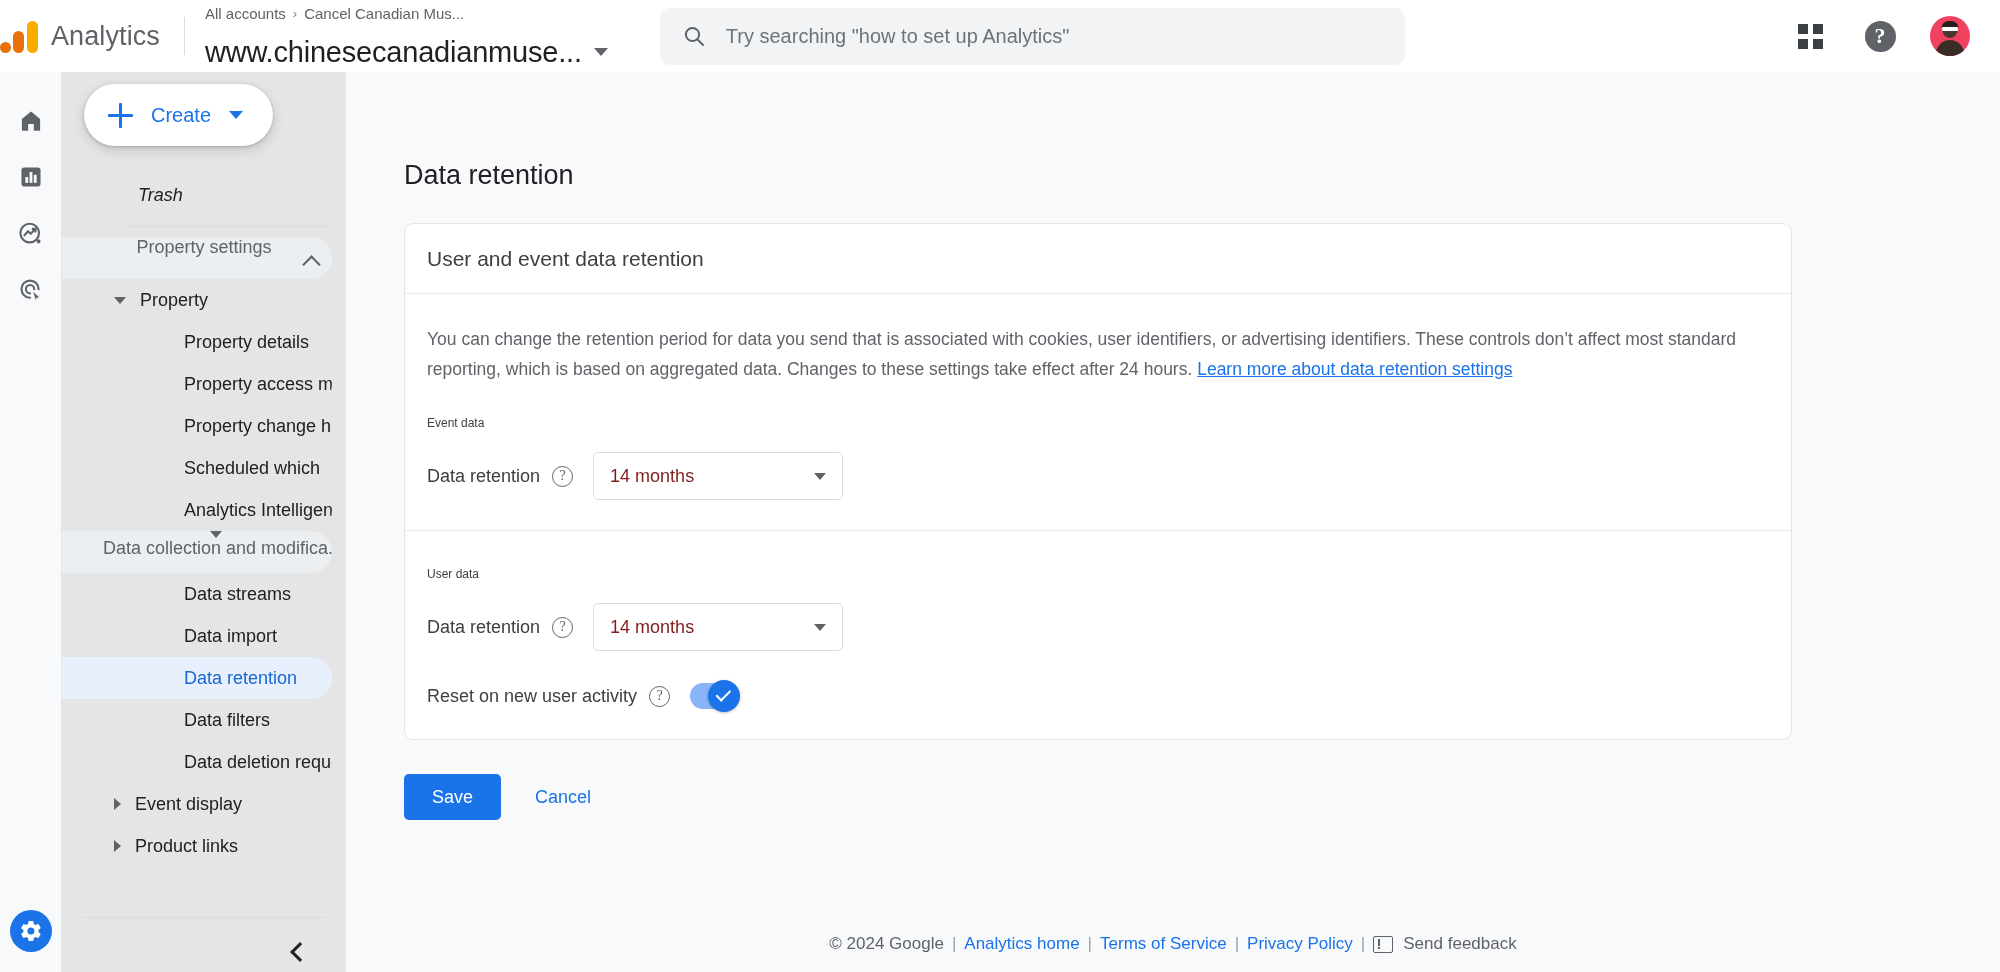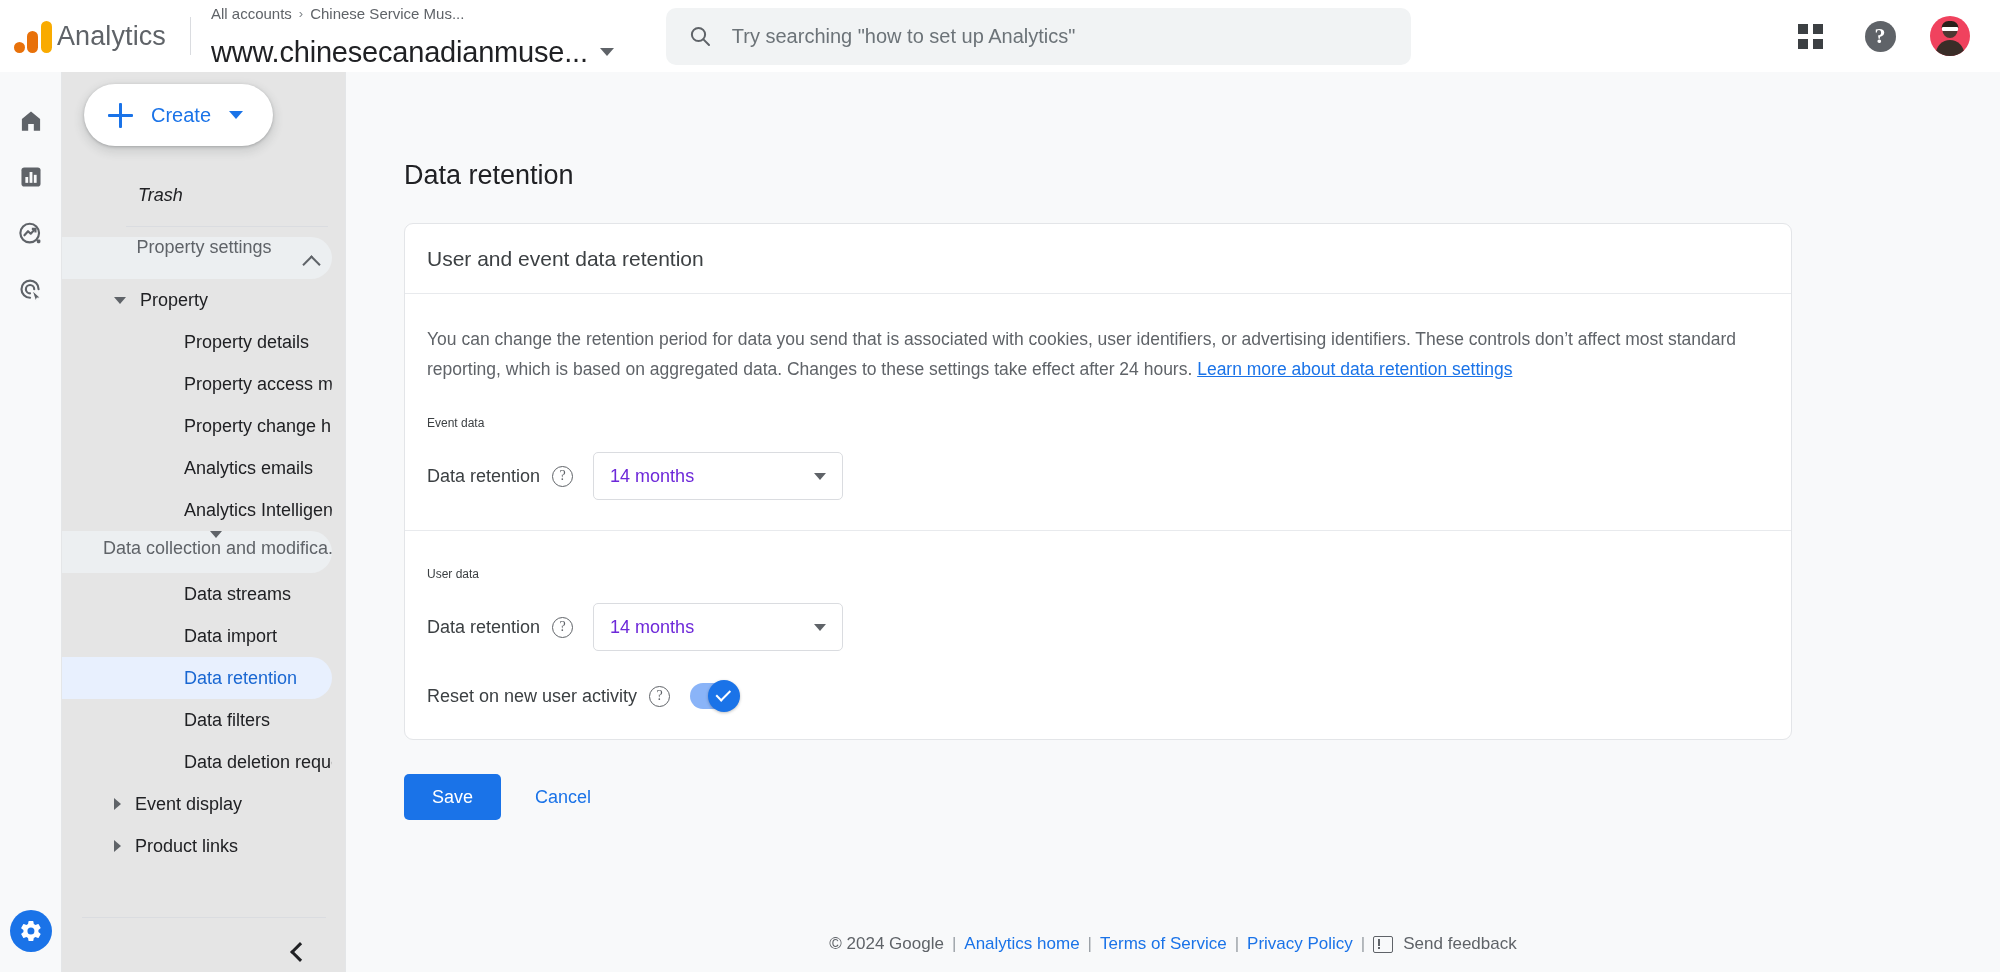--- a/index.html
+++ b/index.html
@@ -10,21 +10,21 @@
     overflow: hidden;
   }
   #app { position: relative; width: 2000px; height: 972px; display: flex; flex-direction: column; }
 
   
   .topbar {
     height: 72px; flex: 0 0 72px;
     display: flex; align-items: center;
     background: #fff; position: relative; z-index: 30;
   }
-  .logo-wrap { display: flex; align-items: center; padding-left: 14px; gap: 5px; }
+  .logo-wrap { display: flex; align-items: center; gap: 13px; }
   .ga-logo { width: 38px; height: 34px; position: relative; }
   .ga-bar-tall { position: absolute; right: 0; bottom: 0; width: 11px; height: 32px; border-radius: 5.5px; background: #F9AB00; }
   .ga-bar-mid  { position: absolute; right: 14px; bottom: 0; width: 11px; height: 22px; border-radius: 5.5px; background: #E8710A; }
   .ga-dot      { position: absolute; left: 0; bottom: 0; width: 11px; height: 11px; border-radius: 50%; background: #E8710A; }
   .brand { font-size: 27px; color: #5f6368; letter-spacing: .1px; font-weight: 400; }
 
   .vsep { width: 1px; height: 38px; background: #dadce0; margin: 0 20px 0 24px; }
 
   .acct { display: flex; flex-direction: column; justify-content: center; min-width: 0; }
   .crumb { font-size: 15px; color: #5f6368; display: flex; align-items: center; gap: 7px; white-space: nowrap; line-height: 20px; }
@@ -121,21 +121,21 @@
   .desc { font-size: 17.5px; line-height: 1.72; color: #5f6368; max-width: 1370px; }
   .desc a { color: #1a73e8; text-decoration: underline; }
   .sub-h { font-size: 12px; color: #3c4043; margin: 32px 0 22px 0; }
   .field-row { display: flex; align-items: center; gap: 20px; }
   .field-label { font-size: 18px; color: #3c4043; display: flex; align-items: center; gap: 12px; }
   .qmark { width: 21px; height: 21px; border-radius: 50%; border: 1.6px solid #5f6368; color: #5f6368; font-size: 14px; display: flex; align-items: center; justify-content: center; font-family: "Liberation Serif", serif; cursor: pointer; flex: 0 0 auto; }
   .select {
     width: 250px; height: 48px; border: 1px solid #dadce0; border-radius: 5px; background: #fff;
     display: flex; align-items: center; padding: 0 16px; cursor: pointer; justify-content: space-between;
   }
-  .select .val { font-size: 18px; color: #6d28d9; }
+  .select .val { font-size: 18px; color: #7f1d1d; }
   .sel-caret { width:0;height:0;border-left:6px solid transparent;border-right:6px solid transparent;border-top:7px solid #5f6368; }
   .card-div { height: 1px; background: #e8eaed; margin: 0; }
 
   .switch { width: 47px; height: 26px; border-radius: 13px; background: #8ab4f8; position: relative; cursor: pointer; flex: 0 0 auto; }
   .knob { position: absolute; right: -3px; top: -3px; width: 32px; height: 32px; border-radius: 50%; background: #1a73e8; display:flex; align-items:center; justify-content:center; box-shadow: 0 1px 3px rgba(0,0,0,.25); }
   .knob .ck { width: 14px; height: 8px; border-left: 2.6px solid #fff; border-bottom: 2.6px solid #fff; transform: rotate(-45deg) translate(1px,-2px); }
 
   .actions { margin-left: 58px; margin-top: 34px; display: flex; align-items: center; gap: 18px; }
   .btn-save { height: 46px; padding: 0 28px; background: #1a73e8; color: #fff; border: none; border-radius: 5px; font-size: 18px; font-family: inherit; cursor: pointer; font-weight: 500; }
   .btn-cancel { height: 46px; padding: 0 16px; background: transparent; color: #1a73e8; border: none; font-size: 18px; font-family: inherit; cursor: pointer; font-weight: 500; }
@@ -165,21 +165,21 @@
       </div>
       <div class="brand">Analytics</div>
     </div>
 
     <div class="vsep"></div>
 
     <div class="acct">
       <div class="crumb">
         <span>All accounts</span>
         <span class="sep">›</span>
-        <span>Chinese Service Mus...</span>
+        <span>Cancel Canadian Mus...</span>
       </div>
       <div class="prop-row">
         <span class="prop-name">www.chinesecanadianmuse...</span>
         <span class="caret-dn"></span>
       </div>
     </div>
 
     <div class="searchwrap">
       <div class="searchbox">
         <svg width="24" height="24" viewBox="0 0 24 24">
@@ -283,21 +283,21 @@
         <div class="nav-row lvl-2">
           <span>Property details</span>
         </div>
         <div class="nav-row lvl-2">
           <span>Property access managem...</span>
         </div>
         <div class="nav-row lvl-2">
           <span>Property change history</span>
         </div>
         <div class="nav-row lvl-2">
-          <span>Analytics emails</span>
+          <span>Scheduled which</span>
         </div>
         <div class="nav-row lvl-2">
           <span>Analytics Intelligence sear...</span>
         </div>
 
         <div class="nav-row group shade">
           <span class="tri"></span>
           <span>Data collection and modifica...</span>
         </div>
 

